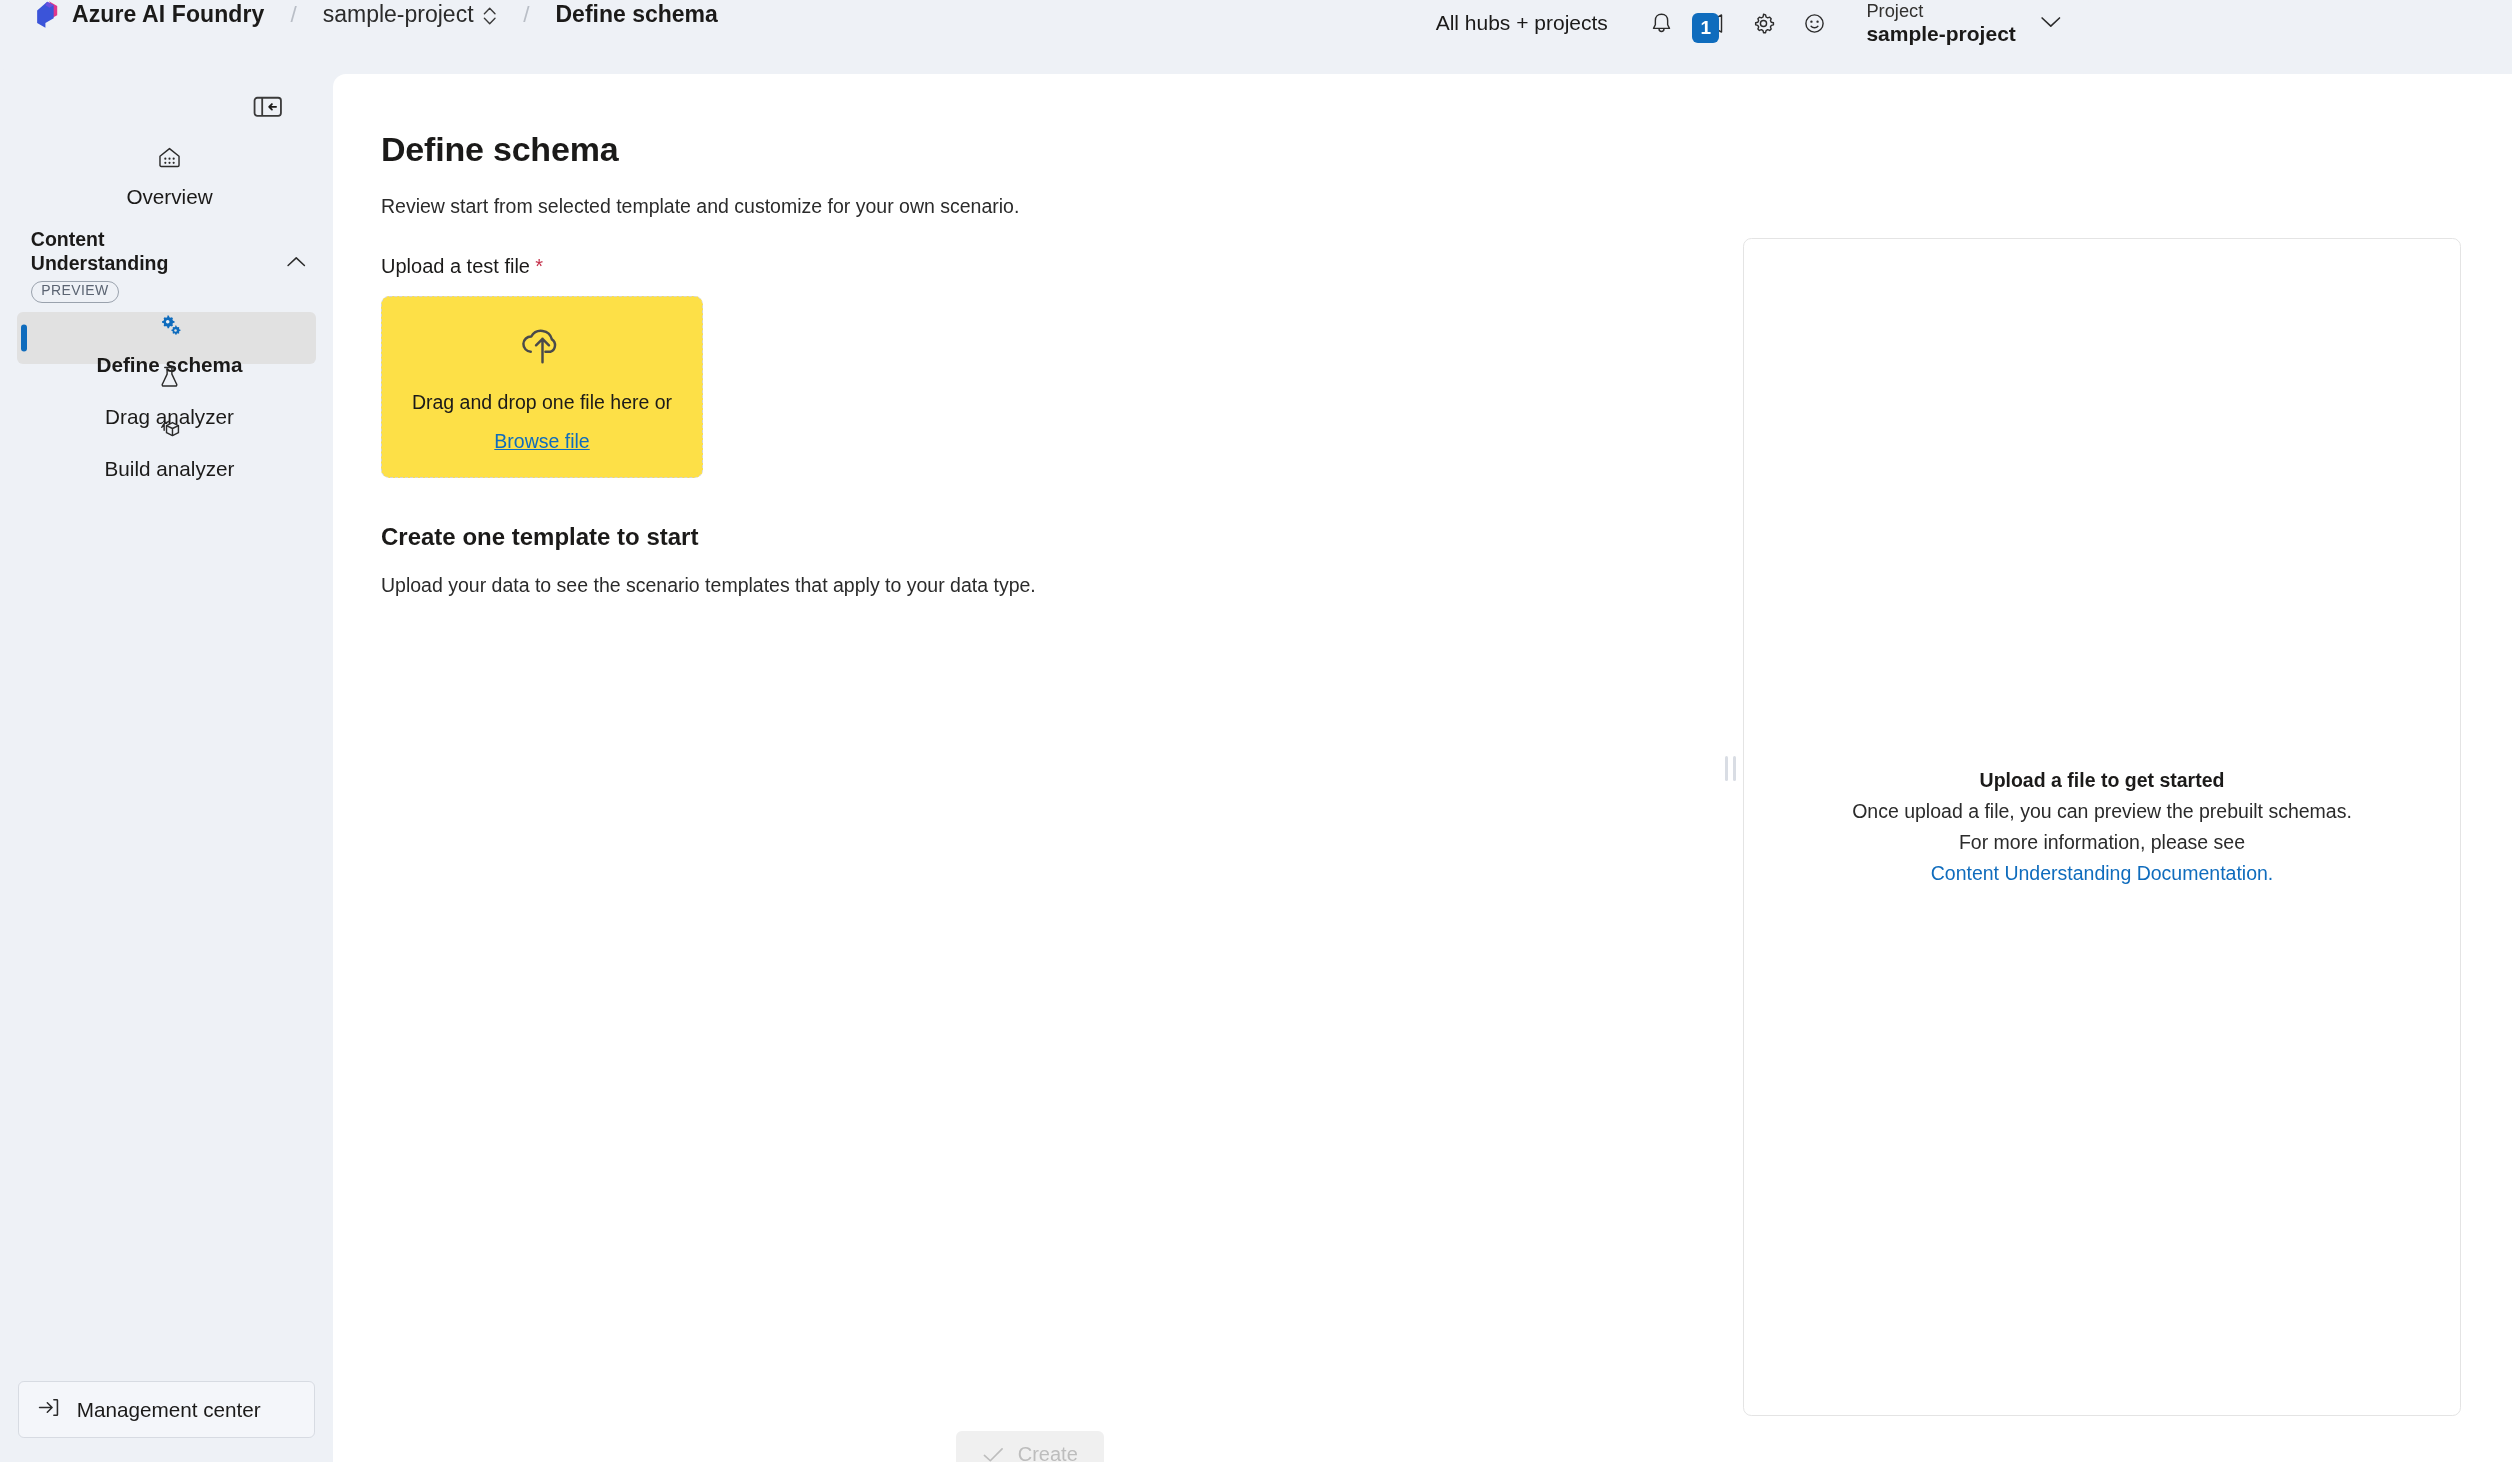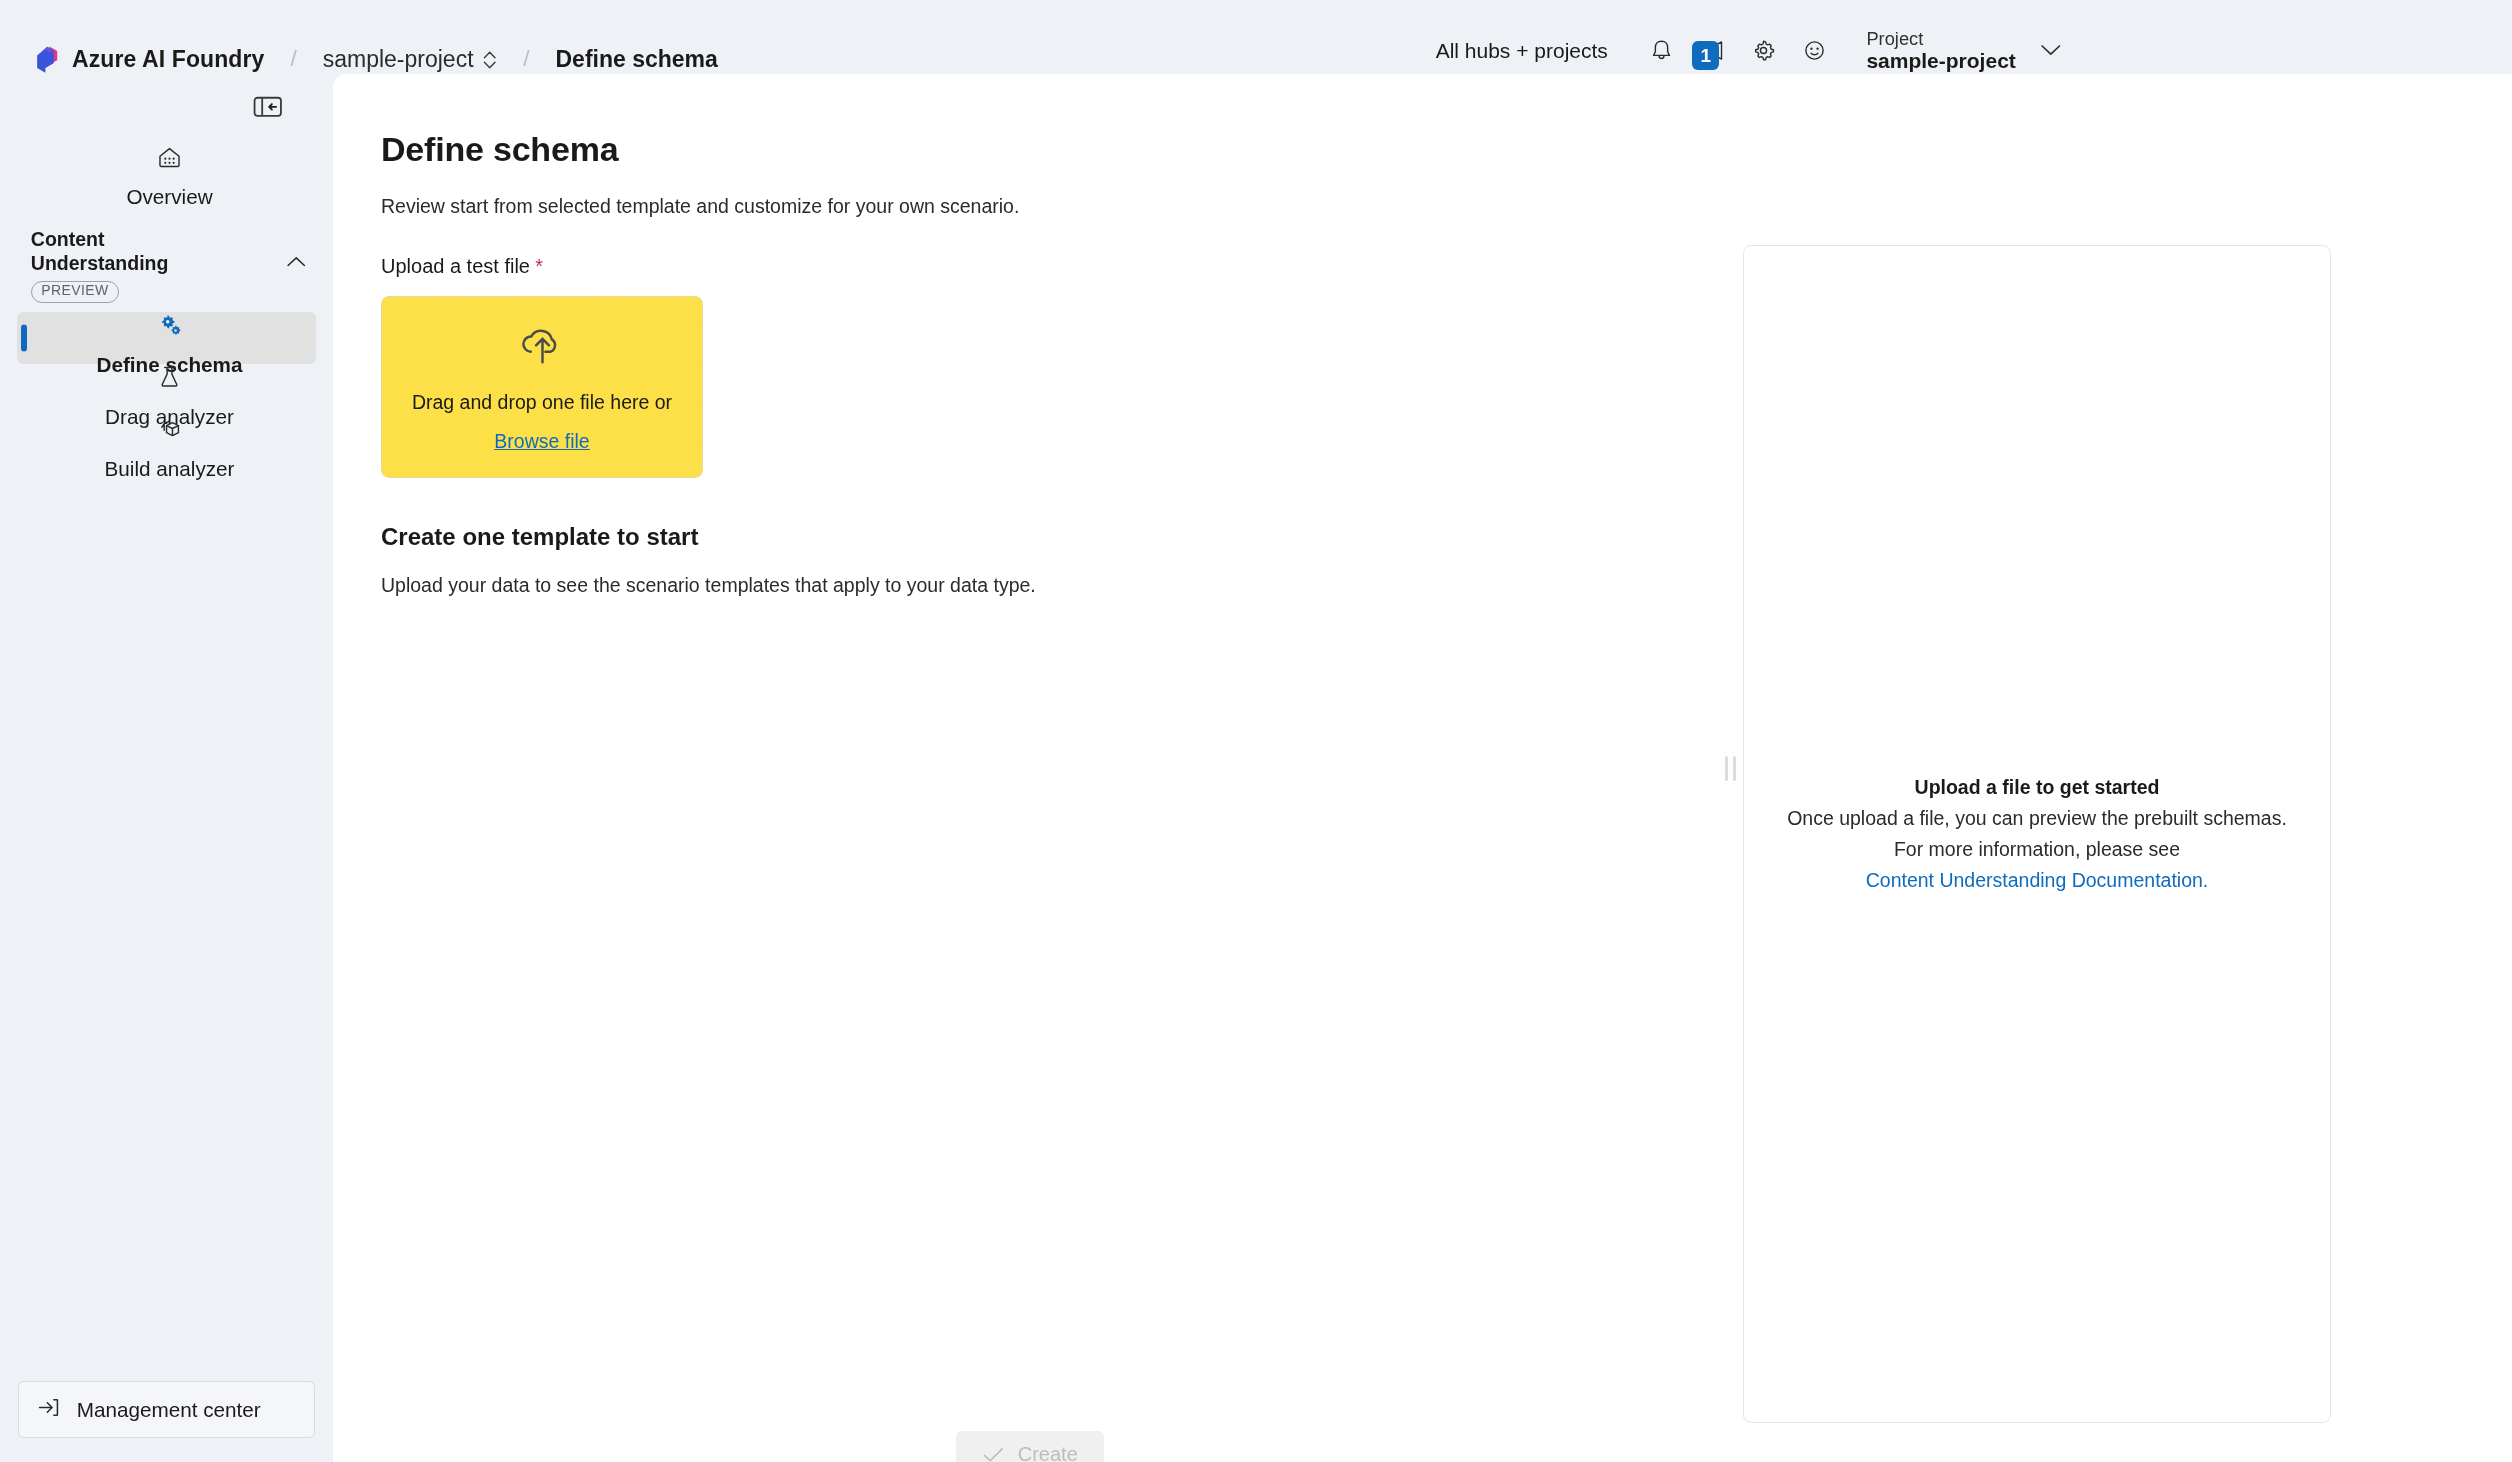--- a/index.html
+++ b/index.html
@@ -10,21 +10,21 @@
     background: #eef1f6;
     color: #1b1a19;
     overflow: hidden;
   }
   body { position: relative; }
 
   
   .topbar {
     position: absolute; left: 0; top: 0; width: 2096px; height: 74px;
     background: #eef1f6;
-    display: flex; align-items: flex-end; border-radius: 14px;
+    display: flex; align-items: flex-start; border-radius: 14px;
   }
   .brand {
     display: flex; align-items: center; gap: 13px;
     margin-left: 33px;
   }
   .brand-logo { width: 26px; height: 29.5px; display: block; }
   .brand-name {
     font-size: 23px; font-weight: 700; color: #1b1a19; letter-spacing: 0.1px;
     white-space: nowrap;
   }
@@ -191,22 +191,22 @@
     position: absolute; left: 1387px; top: 0;
     width: 21px; height: 1388px;
     display: flex; align-items: center; justify-content: center;
     cursor: col-resize;
   }
   .splitter-grip { display: flex; gap: 4.1px; }
   .splitter-grip i { display: block; width: 3.5px; height: 25px; background: #d9dde4; border-radius: 1.8px; }
 
   
   .preview-panel {
-    position: absolute; left: 1410px; top: 171px;
-    width: 588px; height: 1178px;
+    position: absolute; left: 1410px; top: 164px;
+    width: 718px; height: 1178px;
     background: #ffffff;
     border: 1.2px solid #e4e4e4; border-radius: 8.3px;
     display: flex; align-items: center; justify-content: center;
   }
   .preview-empty { text-align: center; line-height: 1.6; }
   .pe-title { font-size: 19.5px; font-weight: 700; color: #1b1a19; }
   .pe-line { font-size: 19.5px; color: #2b2b2b; }
   .pe-link { font-size: 19.5px; color: #0f6cbd; cursor: pointer; }
 </style>
 </head>

